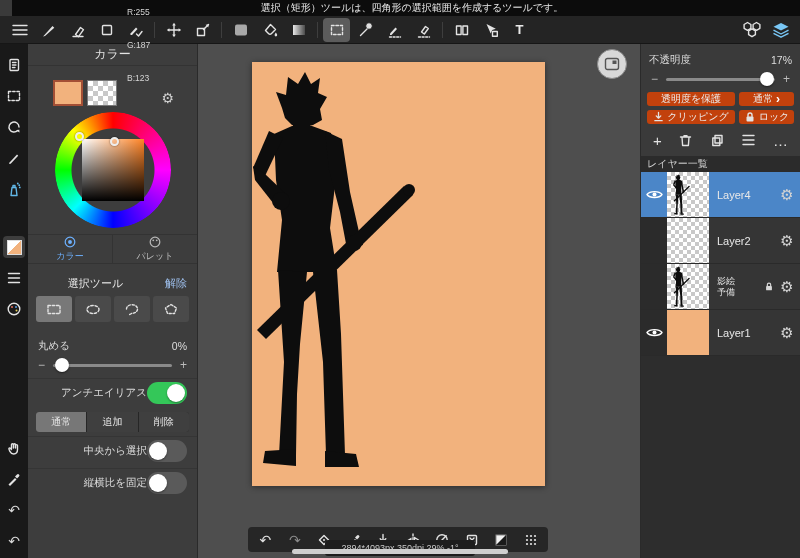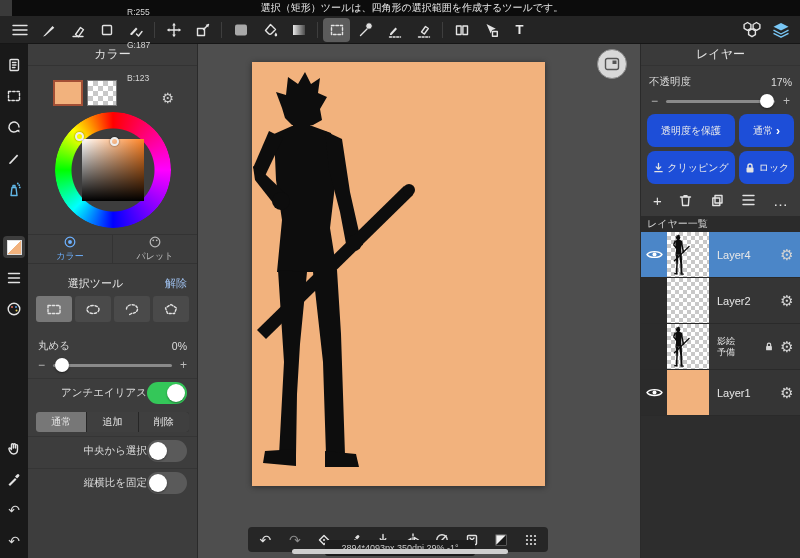--- a/index.html
+++ b/index.html
@@ -74,21 +74,21 @@
 .winbtn{position:absolute;left:399px;top:5px;width:30px;height:30px;border-radius:50%;background:#d8d8d8;border:1px solid #8a8a8a;display:flex;align-items:center;justify-content:center}
 .bottombar{position:absolute;left:50px;top:483px;width:300px;height:25px;background:#262626;border-radius:4px;display:flex;align-items:center;justify-content:space-evenly;color:#e3e3e3}
 .bb{width:24px;height:22px;display:flex;align-items:center;justify-content:center;font-size:14px}
 .bb .dim{color:#8a8a8a}
 .status{position:absolute;left:127px;top:496px;width:150px;height:16px;background:#1d1d1d;border-radius:3px;color:#c9c9c9;font-size:9px;display:flex;align-items:center;justify-content:center;z-index:4}
 
 
 .rightpanel{position:absolute;left:640px;top:44px;width:160px;height:514px;background:#3a3a3a;border-left:1px solid #2a2a2a;color:#ddd;display:flex;flex-direction:column}
 .rp-row{display:flex;align-items:center;justify-content:space-between;padding:0 8px;font-size:10.5px;height:20px;margin-top:6px}
 .rbtns{display:flex;gap:4px;padding:0 6px;margin-top:4px}
-.rbtn{height:33px;background:#1d4ed8;border-radius:8px;font-size:10px;color:#ececec;display:flex;align-items:center;justify-content:center;gap:3px}
+.rbtn{height:14px;background:#c2410c;border-radius:3px;font-size:10px;color:#ececec;display:flex;align-items:center;justify-content:center;gap:3px}
 .rbtn.w1{flex:1.6}.rbtn.w2{flex:1}
 .chev{font-weight:bold;font-size:12px;color:#fff}
 .licons{display:flex;align-items:center;justify-content:space-between;padding:0 12px;height:24px;margin-top:4px;font-size:15px;color:#e3e3e3}
 .listtitle{height:16px;background:#2b2b2b;font-size:10px;color:#cfcfcf;display:flex;align-items:center;padding:0 6px;margin-top:4px}
 .lwrap{flex:1;background:#2d2d2d}
 .lrow{display:flex;align-items:center;height:46px;background:#353535;border-bottom:1px solid #2a2a2a}
 .lrow.sel{background:#4b86c8}
 .eyecell{width:26px;height:100%;display:flex;align-items:center;justify-content:center;background:#2b2b2b;flex:none}
 .lrow.sel .eyecell{background:#4b86c8}
 .thumbcell{width:42px;height:100%;position:relative;display:flex;align-items:center;justify-content:center;flex:none}
@@ -493,23 +493,20 @@
             </g>
           </svg>
         </button>
   </div>
   <div class="status">
         <span>2894*4093px 350dpi 29% -1°</span>
       </div>
 </div>
 
 <div class="rightpanel">
-  <div class="phead">
-        <span>レイヤー</span>
-      </div>
   <div class="rp-row">
     <span>不透明度</span>
     <span>17%</span>
   </div>
   <div class="sliderrow">
     <span>−</span>
     <div class="track">
           <div class="thumb" style="left:calc(100% - 15px)"></div>
         </div>
     <span>+</span>

